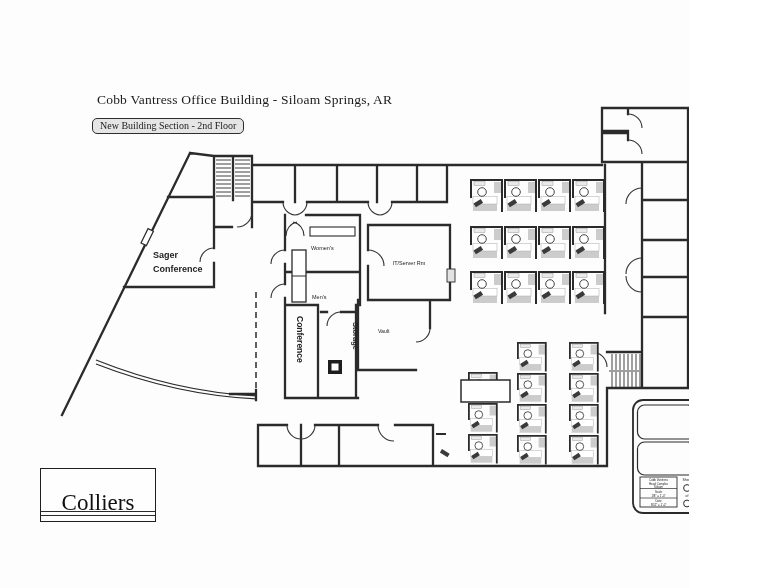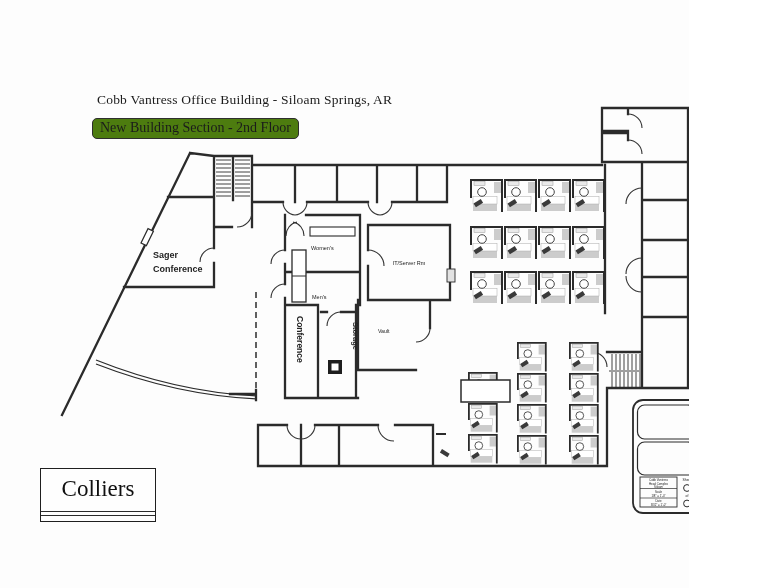--- a/index.html
+++ b/index.html
@@ -1,25 +1,25 @@
 <!DOCTYPE html>
 <html><head>
 <meta charset="utf-8">
 <style>
   html,body{margin:0;padding:0;}
   .page{position:relative;width:689px;height:588px;background:#fdfdfd;overflow:hidden;
         font-family:"Liberation Sans",sans-serif;}
   .plan-title{position:absolute;left:97px;top:92px;font-family:"Liberation Serif",serif;
         font-size:13.5px;color:#1b1b1b;letter-spacing:.2px;white-space:nowrap;}
   .plan-subtitle{position:absolute;left:92px;top:118px;font-family:"Liberation Serif",serif;
-        font-size:14px;color:#1b1b1b;border:1.3px solid #2e2e2e;border-radius:5px;
-        padding:1px 7px 2px 7px;white-space:nowrap;background:#4d7c0f;}
+        font-size:10px;color:#1b1b1b;border:1.3px solid #2e2e2e;border-radius:5px;
+        padding:1px 7px 2px 7px;white-space:nowrap;background:#e5e5e5;}
   .logo{position:absolute;left:40px;top:468px;width:114px;height:52px;border:1.6px solid #1f1f1f;
         background:#fefefe;}
-  .logo-text{display:block;margin-top:7px;text-align:center;font-family:"Liberation Serif",serif;
+  .logo-text{display:block;margin-top:21px;text-align:center;font-family:"Liberation Serif",serif;
         font-size:23px;color:#101010;}
   .logo-line{position:absolute;left:0;width:100%;height:1.4px;background:#2a2a2a;}
   .l1{bottom:9px;} .l2{bottom:5px;}
   svg text{font-family:"Liberation Sans",sans-serif;fill:#222;}
   .lbl{font-weight:600;}
 </style>
 </head>
 <body>
 
 <div class="page">

